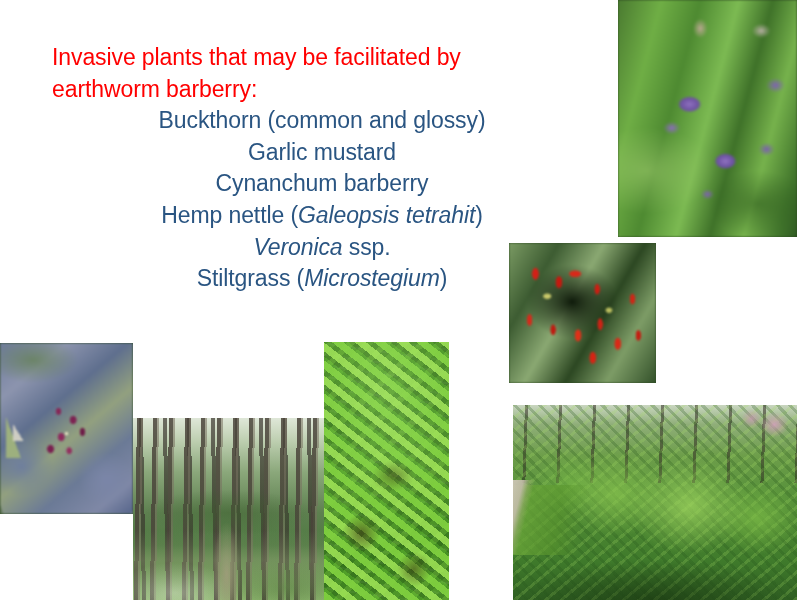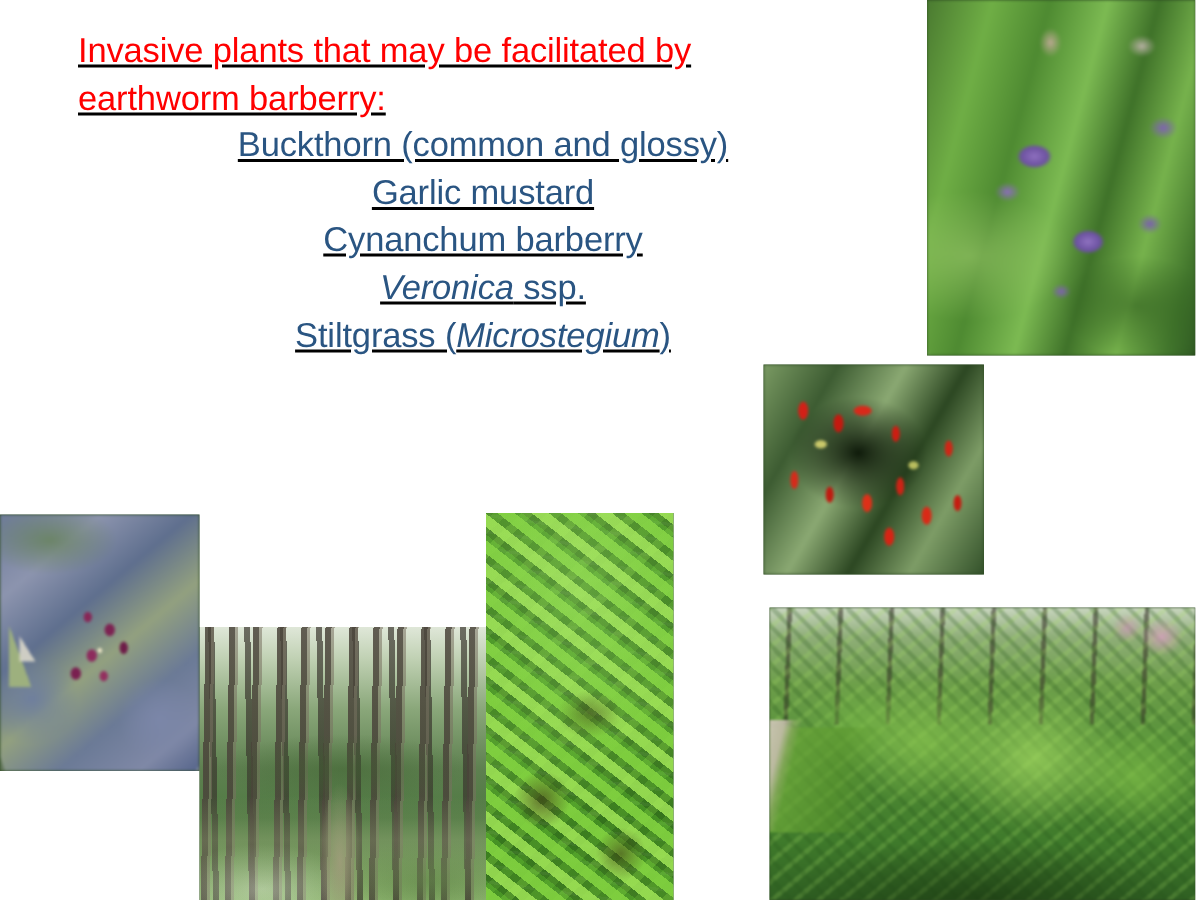--- a/index.html
+++ b/index.html
@@ -16,24 +16,23 @@
     position: relative;
     width: 797px;
     height: 600px;
     background: #ffffff;
   }
 
   
   #text-block {
     position: absolute;
     left: 52px;
-    top: 18px;
+    top: 42px;
     width: 540px;
     z-index: 30;
-    text-decoration: underline;
   }
 
   .line {
     font-size: 23px;
     line-height: 31.6px;
     letter-spacing: -0.1px;
     white-space: nowrap;
   }
   .line.heading { color: #ff0000; }
   .line.item    { color: #2a5582; text-align: center; }
@@ -259,18 +258,19 @@
   </div>
 
   <div id="text-block">
 
     <div class="line heading">Invasive plants that may be facilitated by</div>
     <div class="line heading">earthworm barberry:</div>
 
     <div class="line item"><span>Buckthorn (common and glossy)</span></div>
     <div class="line item"><span>Garlic mustard</span></div>
     <div class="line item"><span>Cynanchum barberry</span></div>
+    <div class="line item"><span>Hemp nettle (</span><span class="sci">Galeopsis tetrahit</span><span>)</span></div>
     <div class="line item"><span class="sci">Veronica</span><span> ssp.</span></div>
     <div class="line item"><span>Stiltgrass (</span><span class="sci">Microstegium</span><span>)</span></div>
 
   </div>
 
 </div>
 
 </body></html>

